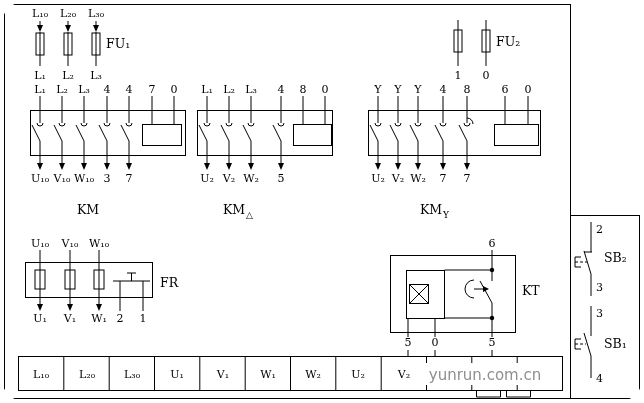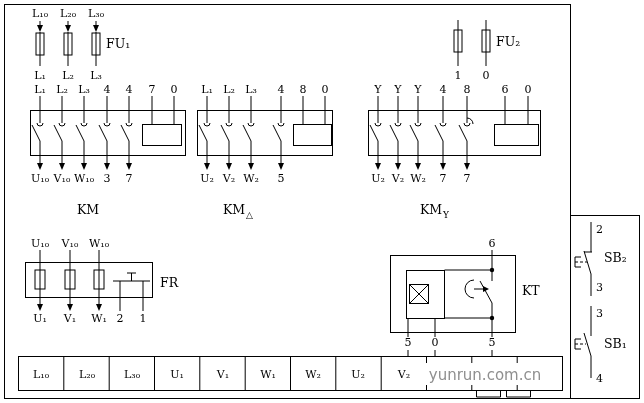--- a/index.html
+++ b/index.html
@@ -1,16 +1,16 @@
 <!DOCTYPE html>
 <html><head>
 <meta charset="utf-8">
 <style>
   html,body{margin:0;padding:0;background:#fff;}
-  .canvas{width:644px;height:403px;position:relative;background:#fff;overflow:hidden;}
+  .canvas{width:644px;height:403px;position:relative;background:#fff;overflow:hidden;border-radius:29px;}
   svg{display:block;}
   svg text{font-family:"DejaVu Serif","DejaVu Sans",serif;font-size:11px;fill:#000;text-anchor:middle;}
   svg text.start{text-anchor:start;}
   svg text.big{font-size:12.5px;}
   svg text.sub{font-size:9px;}
   svg text.wm{font-size:15px;fill:#8f8f8f;text-anchor:middle;font-family:"DejaVu Sans",sans-serif;}
   .w{stroke:#000;stroke-width:1;fill:none;}
   .f{fill:#000;stroke:none;}
   .dash{stroke-dasharray:3 2;}
   .whitebg{fill:#ffffff;stroke:none;}

